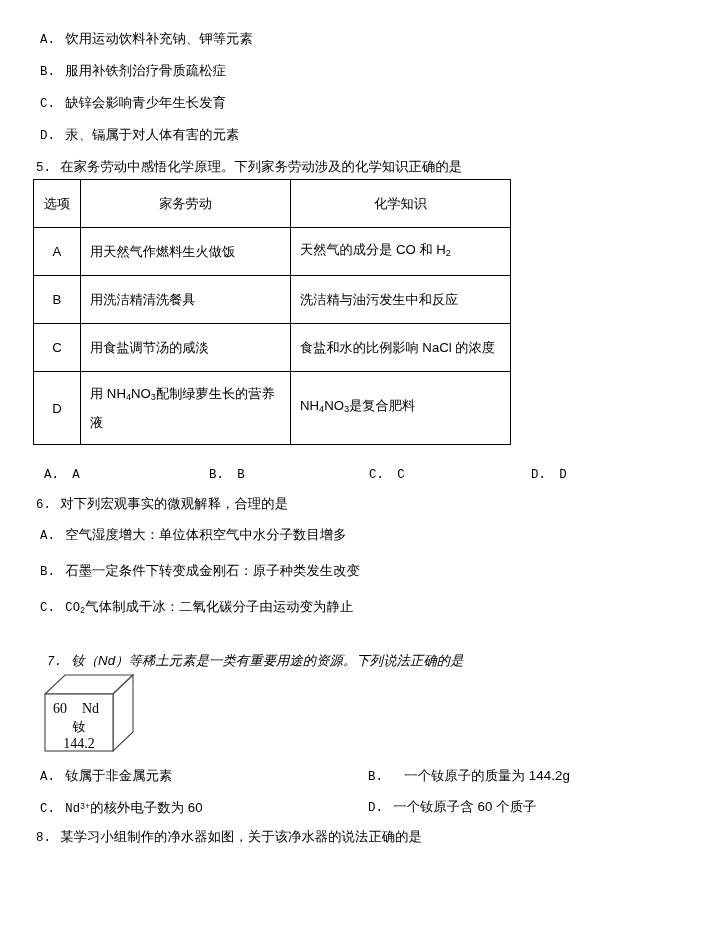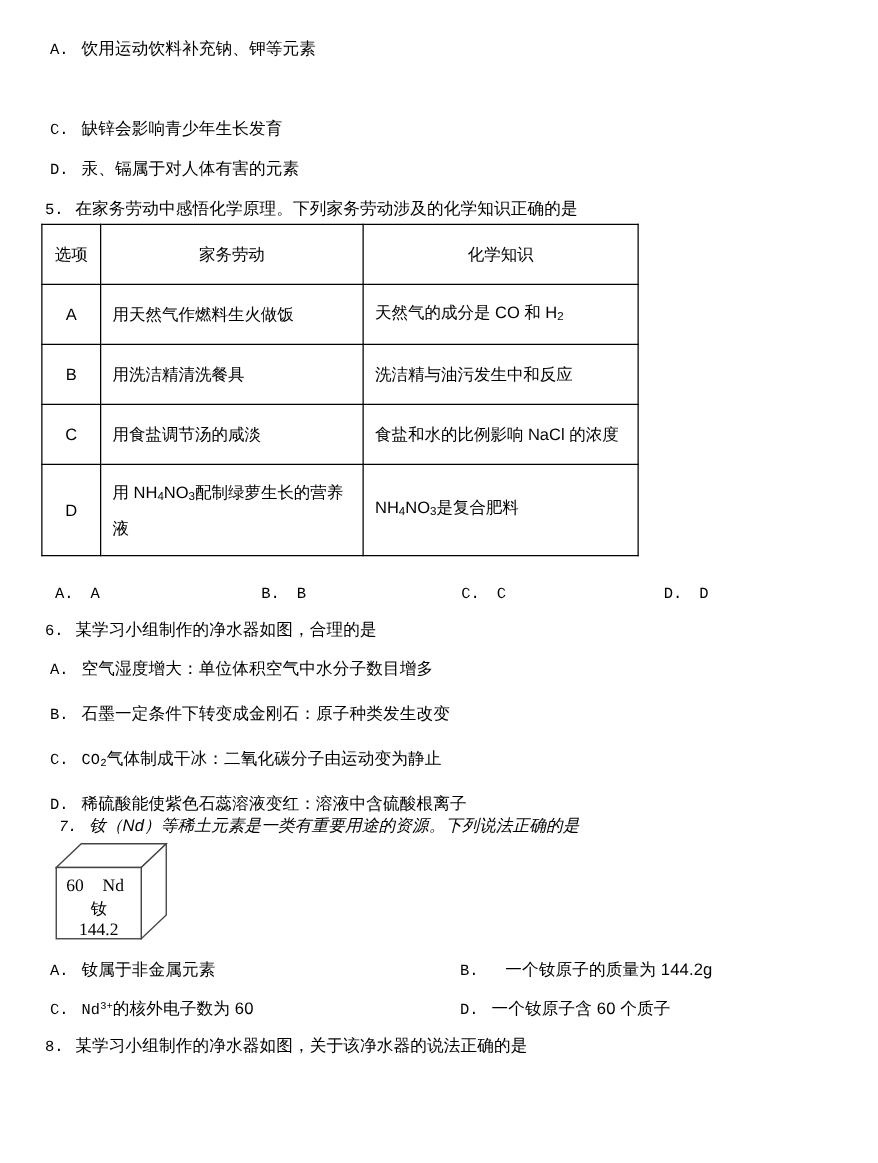--- a/index.html
+++ b/index.html
@@ -109,20 +109,24 @@
 </head>
 <body>
 
 <div class="page">
 
   <div class="line" style="left:40px; top:30px;">
     <span class="lbl">A.</span>
     <span class="cn" style="margin-left:7px;">饮用运动饮料补充钠、钾等元素</span>
   </div>
 
+  <div class="line" style="left:40px; top:62px;">
+    <span class="lbl">B.</span>
+    <span class="cn" style="margin-left:7px;">服用补铁剂治疗骨质疏松症</span>
+  </div>
 
   <div class="line" style="left:40px; top:94px;">
     <span class="lbl">C.</span>
     <span class="cn" style="margin-left:7px;">缺锌会影响青少年生长发育</span>
   </div>
 
   <div class="line" style="left:40px; top:126px;">
     <span class="lbl">D.</span>
     <span class="cn" style="margin-left:7px;">汞、镉属于对人体有害的元素</span>
   </div>
@@ -183,42 +187,38 @@
     <span>C.</span>
     <span style="margin-left:6px;">C</span>
   </div>
   <div class="line lbl" style="left:531px; top:466px;">
     <span>D.</span>
     <span style="margin-left:6px;">D</span>
   </div>
 
   <div class="line" style="left:36px; top:495px;">
     <span class="lbl">6.</span>
-    <span class="cn" style="margin-left:6px;">某学习小组制作的净水器如图，合理的是</span>
+    <span class="cn" style="margin-left:6px;">对下列宏观事实的微观解释，合理的是</span>
   </div>
 
   <div class="line" style="left:40px; top:526px;">
     <span class="lbl">A.</span>
     <span class="cn" style="margin-left:7px;">空气湿度增大：单位体积空气中水分子数目增多</span>
   </div>
 
   <div class="line" style="left:40px; top:562px;">
     <span class="lbl">B.</span>
     <span class="cn" style="margin-left:7px;">石墨一定条件下转变成金刚石：原子种类发生改变</span>
   </div>
 
   <div class="line" style="left:40px; top:598px;">
     <span class="lbl">C.</span>
     <span class="mono" style="margin-left:7px;"><span>CO</span><sub>2</sub></span><span class="cn">气体制成干冰：二氧化碳分子由运动变为静止</span>
   </div>
 
-  <div class="line" style="left:40px; top:634px;">
-    <span class="lbl">D.</span>
-    <span class="cn" style="margin-left:7px;">稀硫酸能使紫色石蕊溶液变红：溶液中含硫酸根离子</span>
-  </div>
 
   <div class="line" style="left:47px; top:652px;font-style:italic;">
     <span class="lbl">7.</span>
     <span class="cn" style="margin-left:6px;">钕（Nd）等稀土元素是一类有重要用途的资源。下列说法正确的是</span>
   </div>
 
   <div id="nd-cube">
     <svg width="110" height="86" viewBox="0 0 110 86">
 
       <polygon points="1,20 21,1 89,1 69,20" fill="#ffffff" stroke="#444" stroke-width="1.1"></polygon>

